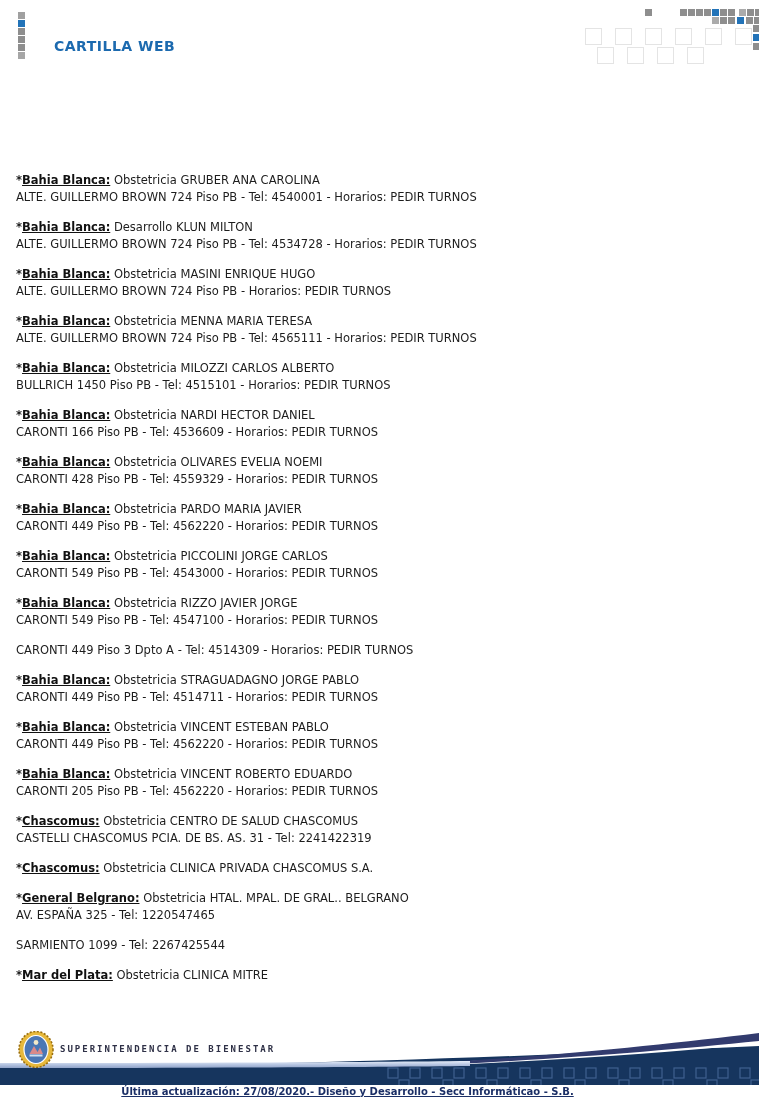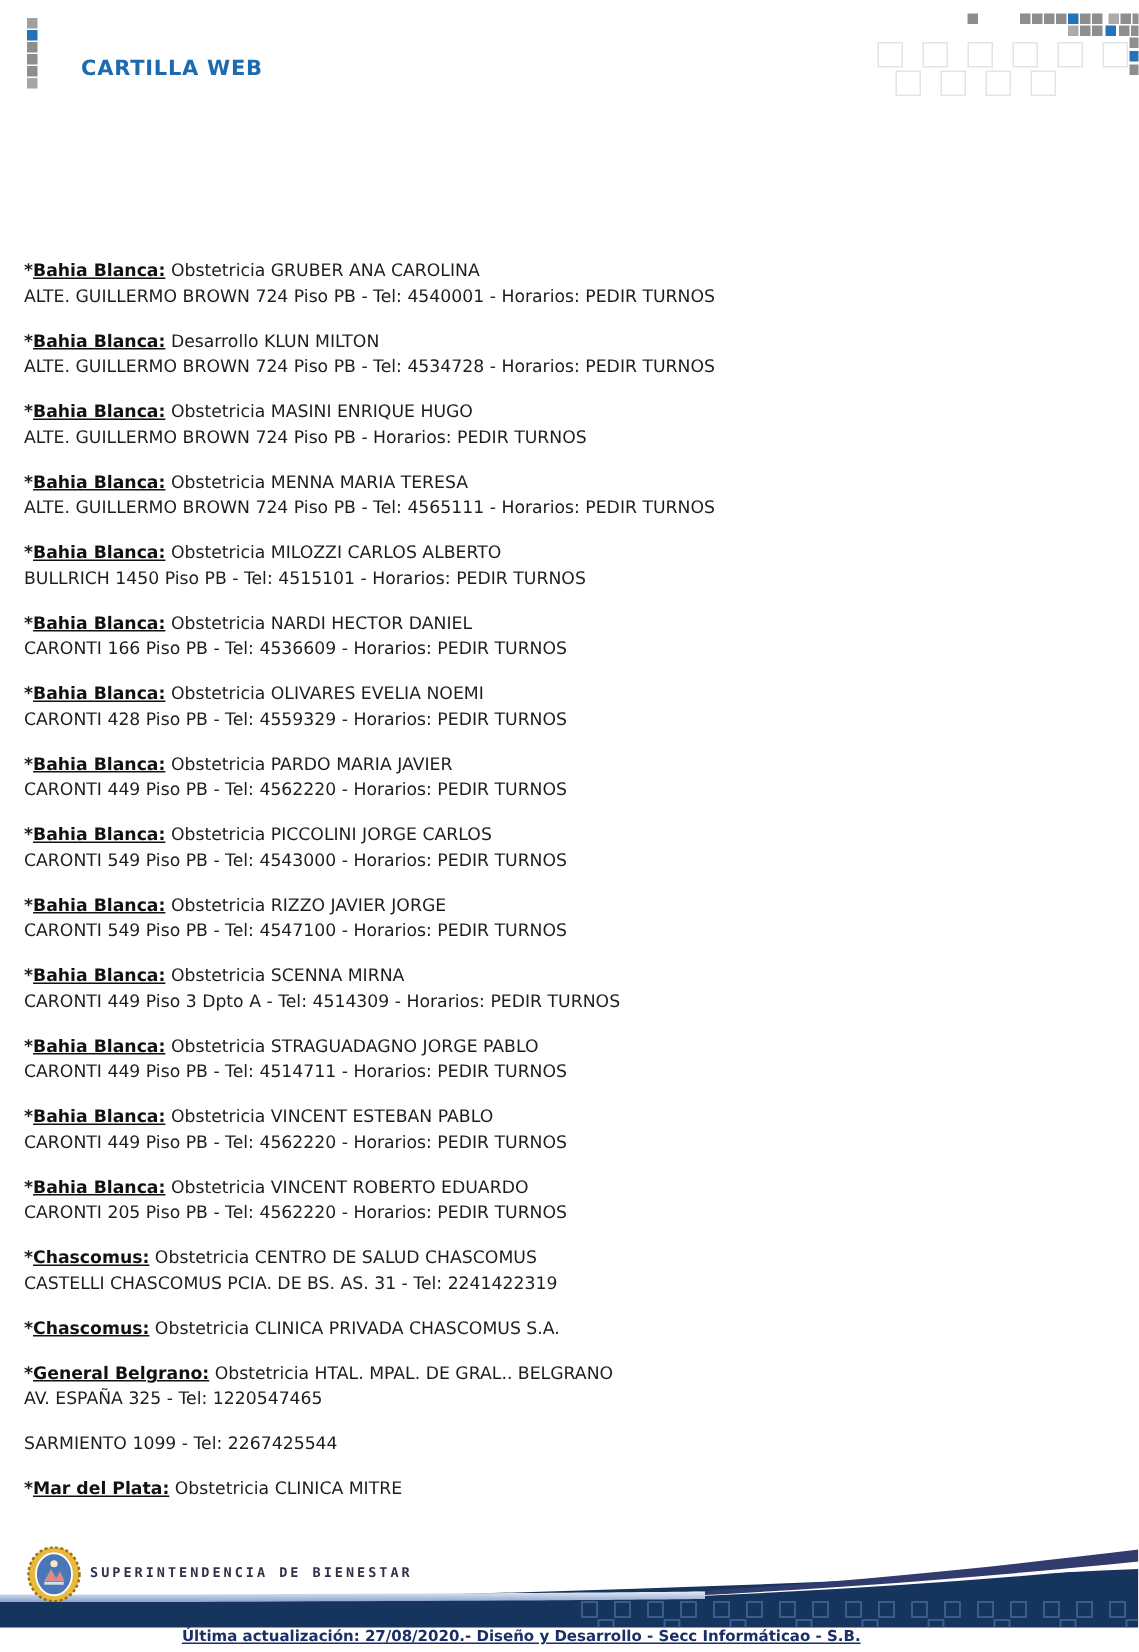--- a/index.html
+++ b/index.html
@@ -140,21 +140,20 @@
       <div class="entry-title"><span class="ast">*</span><span class="city">Bahia Blanca:</span><span class="rest"> Obstetricia PICCOLINI JORGE CARLOS</span></div>
       <div class="entry-address">CARONTI 549 Piso PB - Tel: 4543000 - Horarios: PEDIR TURNOS</div>
     </div>
 
     <div class="entry">
       <div class="entry-title"><span class="ast">*</span><span class="city">Bahia Blanca:</span><span class="rest"> Obstetricia RIZZO JAVIER JORGE</span></div>
       <div class="entry-address">CARONTI 549 Piso PB - Tel: 4547100 - Horarios: PEDIR TURNOS</div>
     </div>
 
     <div class="entry">
-      <div class="entry-title"><span class="ast">*</span><span class="city">Bahia Blanca:</span><span class="rest"> Obstetricia SCENNA MIRNA</span></div>
       <div class="entry-address">CARONTI 449 Piso 3 Dpto A - Tel: 4514309 - Horarios: PEDIR TURNOS</div>
     </div>
 
     <div class="entry">
       <div class="entry-title"><span class="ast">*</span><span class="city">Bahia Blanca:</span><span class="rest"> Obstetricia STRAGUADAGNO JORGE PABLO</span></div>
       <div class="entry-address">CARONTI 449 Piso PB - Tel: 4514711 - Horarios: PEDIR TURNOS</div>
     </div>
 
     <div class="entry">
       <div class="entry-title"><span class="ast">*</span><span class="city">Bahia Blanca:</span><span class="rest"> Obstetricia VINCENT ESTEBAN PABLO</span></div>

